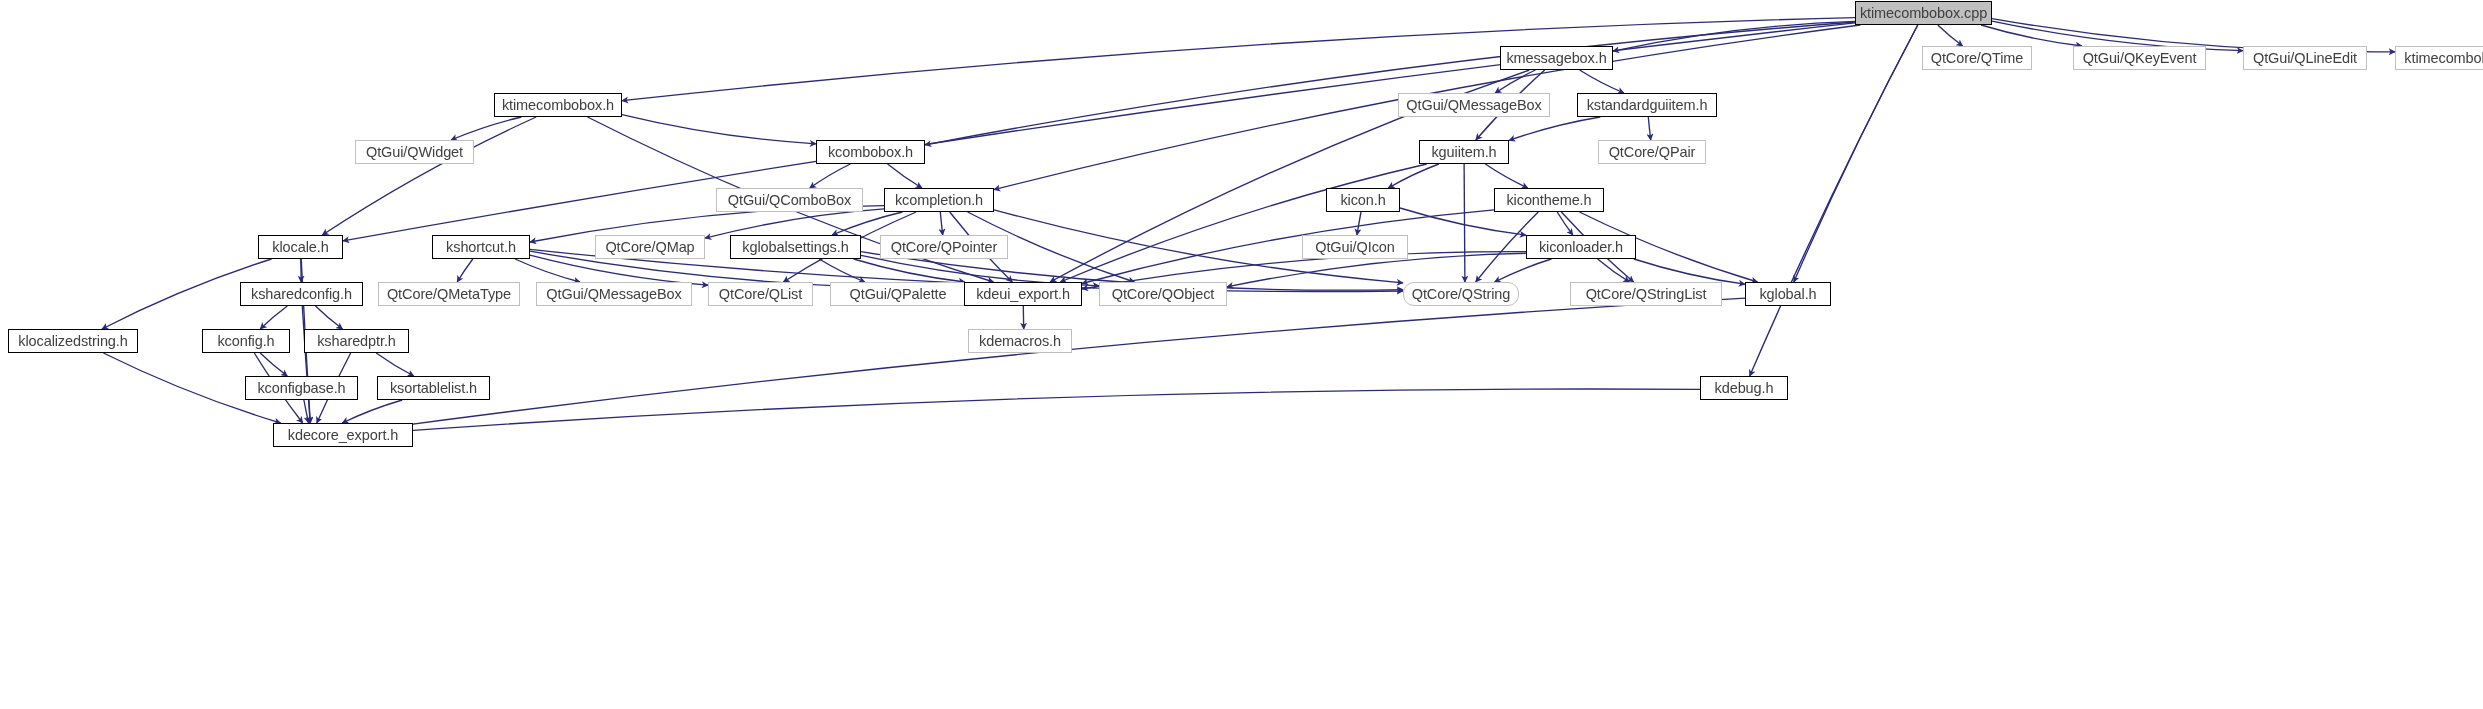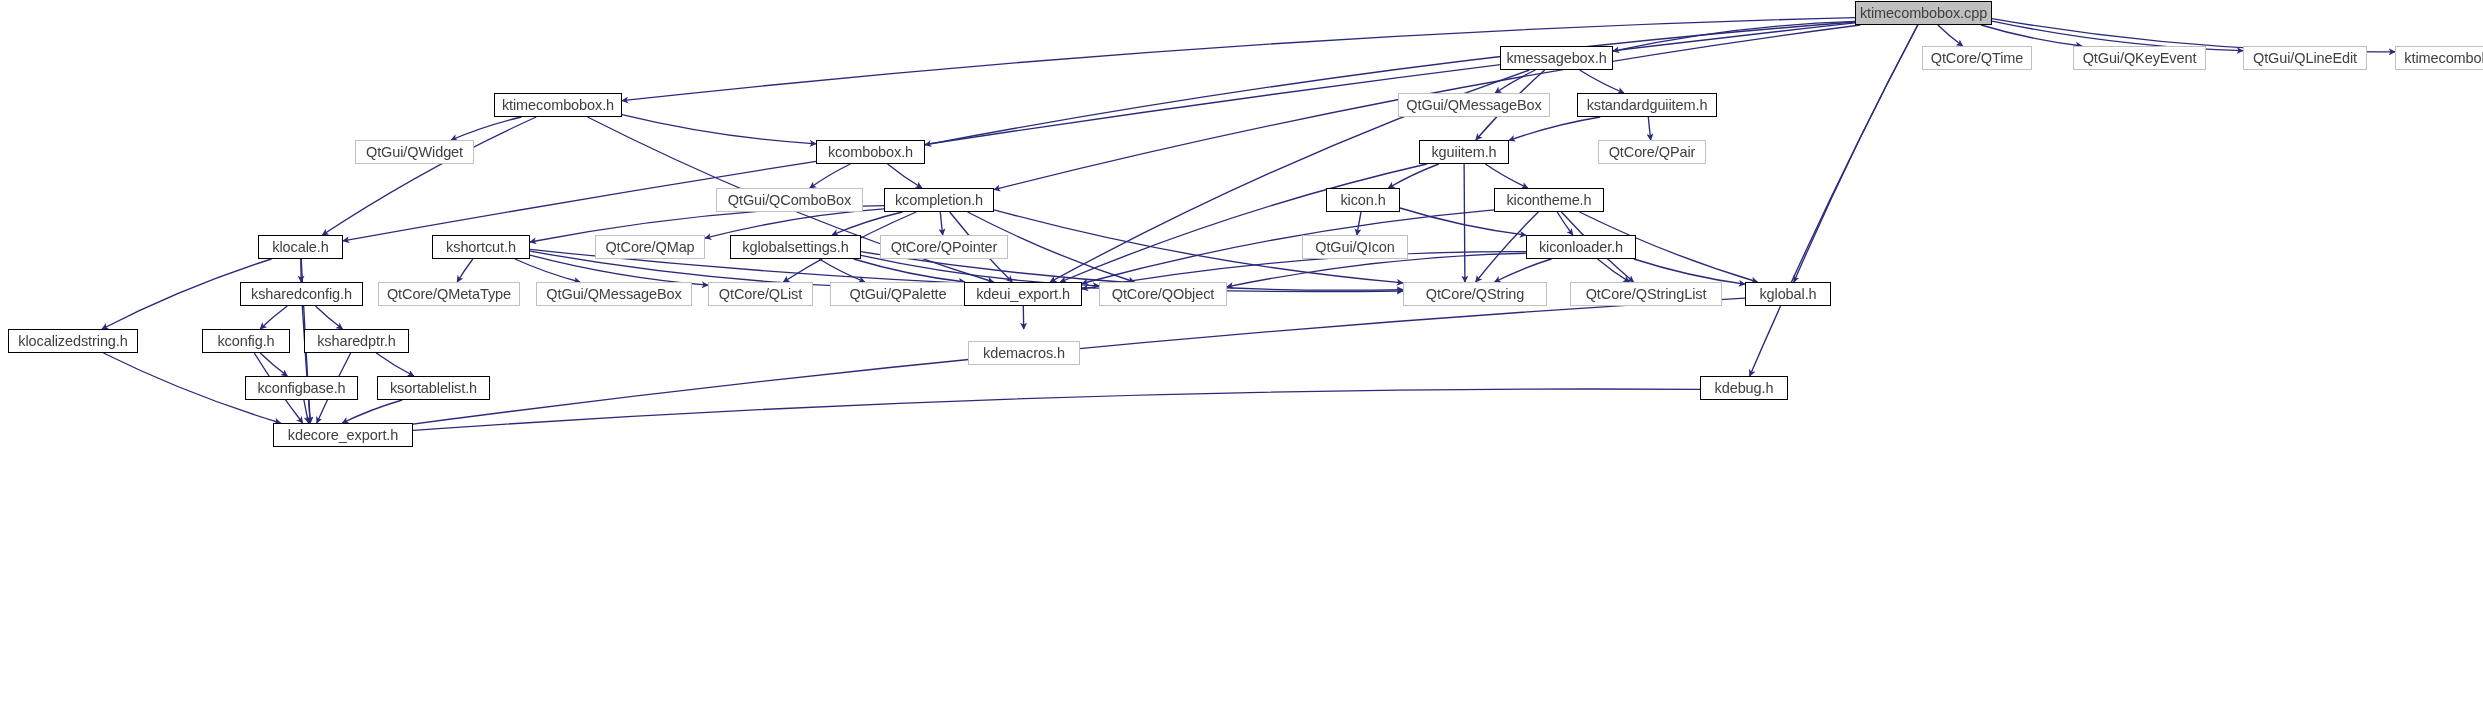--- a/index.html
+++ b/index.html
@@ -220,39 +220,39 @@
       </div>
       <div class="node" style="left: 830px; top: 282px; width: 136px; align-items: center;">
         <span>QtGui/QPalette</span>
       </div>
       <div class="node strong" style="left: 964px; top: 282px; width: 118px;">
         <span>kdeui_export.h</span>
       </div>
       <div class="node" style="left: 1099px; top: 282px; width: 128px;">
         <span>QtCore/QObject</span>
       </div>
-      <div class="node" style="left: 1403px; top: 282px; width: 144px;">
+      <div class="node" style="left: 1403px; top: 282px; width: 116px; border-radius: 11px;">
         <span>QtCore/QString</span>
       </div>
       <div class="node" style="left: 1570px; top: 282px; width: 152px;">
         <span>QtCore/QStringList</span>
       </div>
       <div class="node strong" style="left: 1745px; top: 282px; width: 86px;">
         <span>kglobal.h</span>
       </div>
       <div class="node strong" style="left: 8px; top: 329px; width: 130px;">
         <span>klocalizedstring.h</span>
       </div>
       <div class="node strong" style="left: 202px; top: 329px; width: 88px;">
         <span>kconfig.h</span>
       </div>
       <div class="node strong" style="left: 304px; top: 329px; width: 105px;">
         <span>ksharedptr.h</span>
       </div>
-      <div class="node" style="left: 968px; top: 341px; width: 112px;">
+      <div class="node" style="left: 968px; top: 329px; width: 104px;">
         <span>kdemacros.h</span>
       </div>
       <div class="node strong" style="left: 245px; top: 376px; width: 113px;">
         <span>kconfigbase.h</span>
       </div>
       <div class="node strong" style="left: 377px; top: 376px; width: 113px;">
         <span>ksortablelist.h</span>
       </div>
       <div class="node strong" style="left: 1700px; top: 376px; width: 88px;">
         <span>kdebug.h</span>

